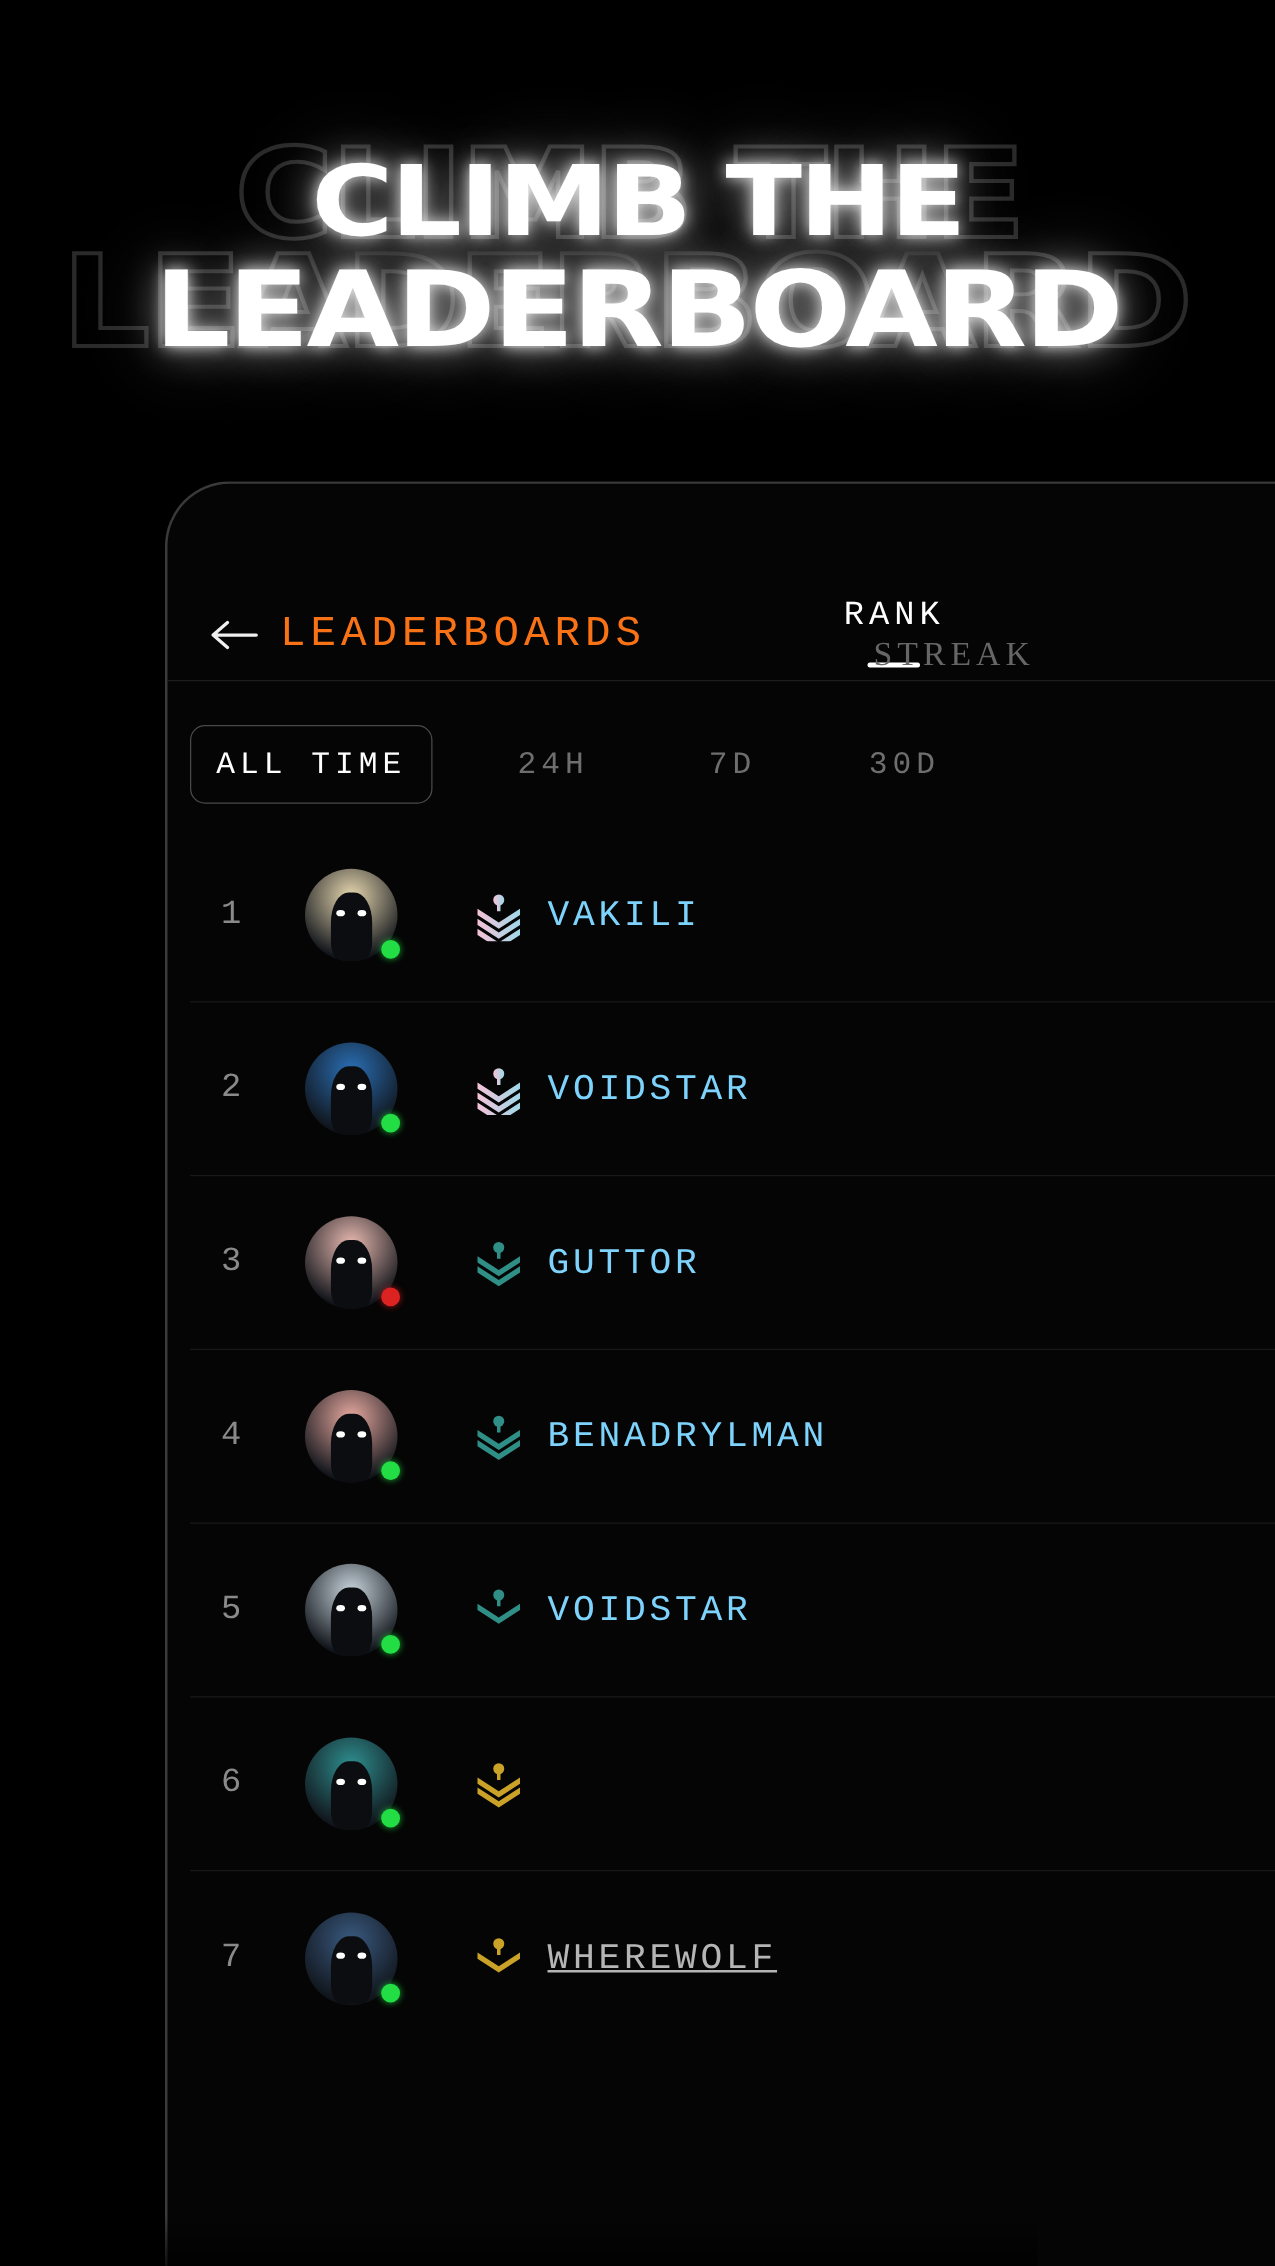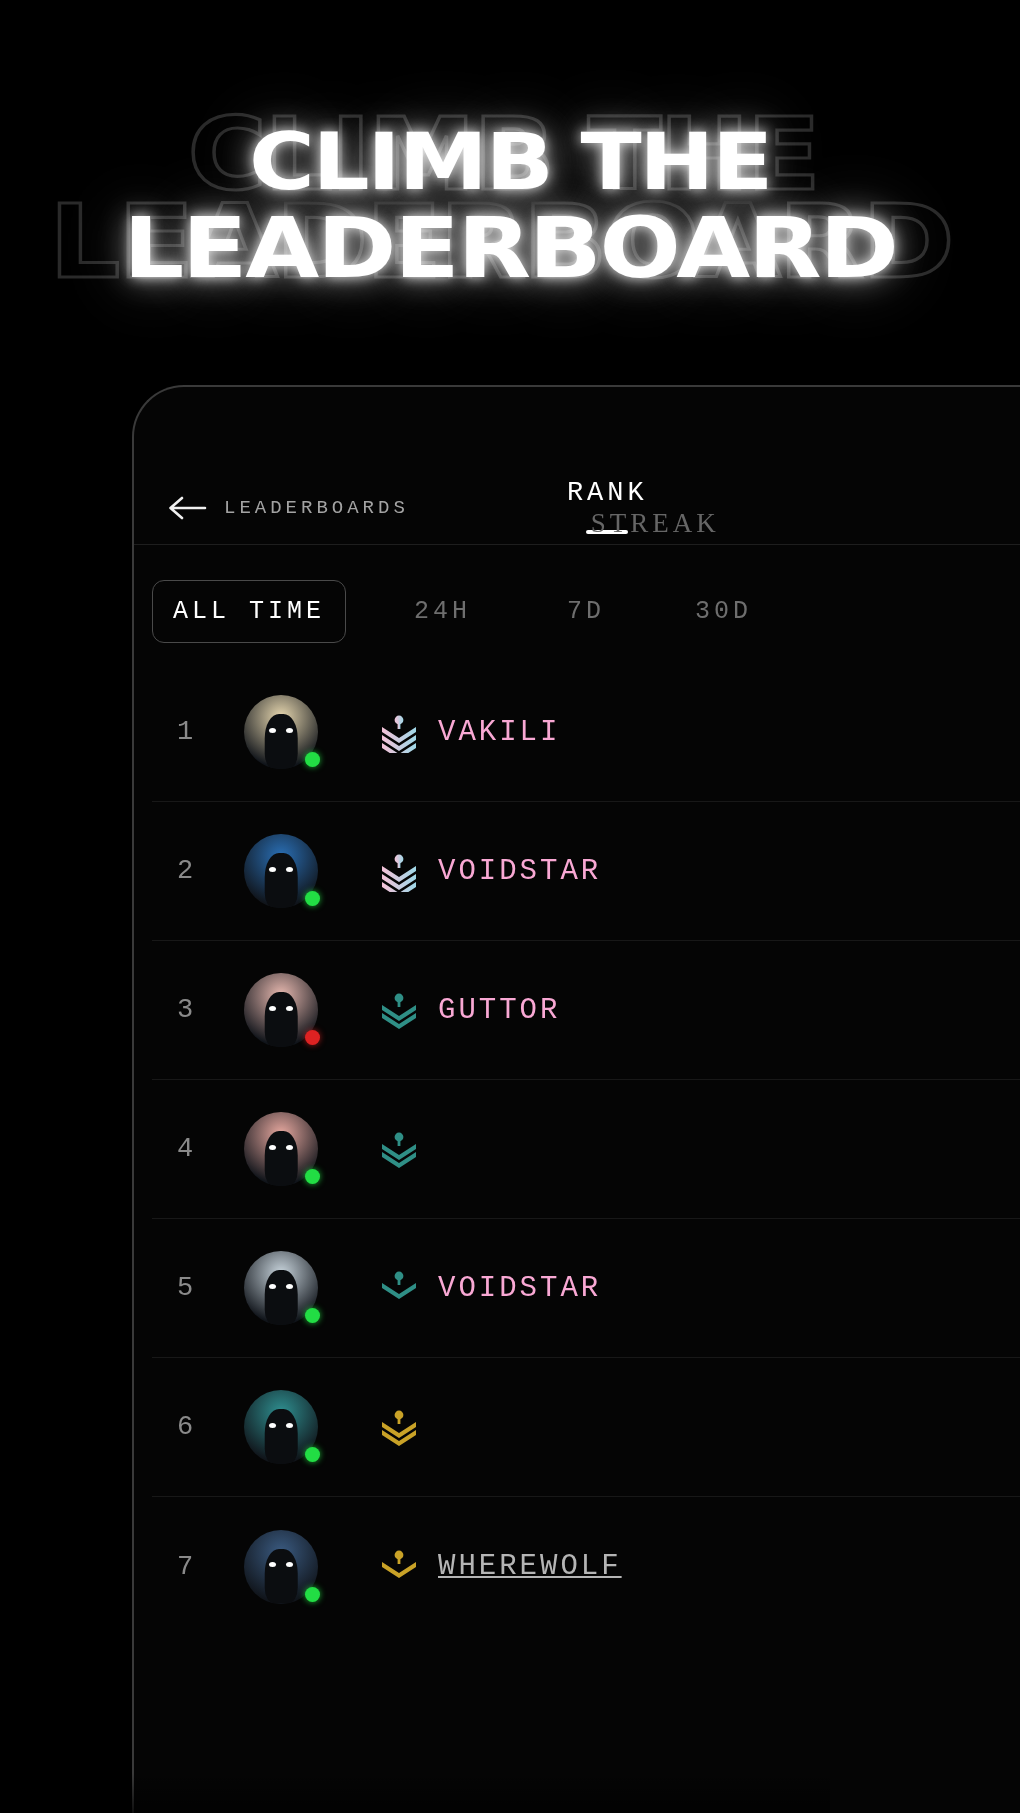--- a/index.html
+++ b/index.html
@@ -71,22 +71,22 @@
     display:flex;
     align-items:center;
   }
   .back-arrow {
     width:58px; margin-left:24px;
     display:flex; align-items:center; justify-content:center;
     cursor:pointer;
   }
   .back-arrow svg { display:block; }
   .nav-title {
-    color:#a3a3a3;
-    font-size:19px;
+    color:#f97316;
+    font-size:34px;
     letter-spacing:4px;
     margin-left:8px;
   }
   .nav-tabs { display:flex; align-items:center; margin-left:76px;flex-direction:column; }
   .nav-tab {
     position:relative;
     font-size:27px;
     letter-spacing:4px;
     padding:0 10px;
     cursor:pointer;
@@ -209,21 +209,21 @@
     margin-left:60px;
     flex:0 0 42px;
     display:flex; align-items:center; justify-content:center;
   }
   .badge svg { display:block; }
 
   .uname {
     margin-left:18px;
     font-size:29px;
     letter-spacing:3px;
-    color:#f9a8d4;
+    color:#7dd3fc;
     white-space:nowrap;
   }
   .row.dim .uname { color:#c9c9c9; }
   .row.dim2 .uname { color:#b5b5b5;text-decoration:underline; }
 
   .fade-bottom {
     position:absolute;
     left:0; bottom:0; width:100%; height:40px;
     background:linear-gradient(to bottom, rgba(0,0,0,0), rgba(0,0,0,.75));
     pointer-events:none;
@@ -380,20 +380,21 @@
         <stop offset="0%" stop-color="#2f8f86"></stop>
                   <stop offset="100%" stop-color="#2f8f86"></stop>
       </linearGradient>
               </defs>
       <circle cx="21" cy="9" r="4.4" fill="url(#bg3)"></circle>
       <rect x="19.6" y="10" width="2.8" height="8" fill="url(#bg3)"></rect>
       <path d="M4 16 L21 27 L38 16 L38 21 L21 32 L4 21 Z" fill="url(#bg3)"></path>
               <path d="M4 24 L21 35 L38 24 L38 29 L21 40 L4 29 Z" fill="url(#bg3)"></path>
     </svg>
           </div>
+    <div class="uname">BENADRYLMAN</div>
   </div>
         <div class="row">
     <div class="rank">5</div>
     <div class="avatar-wrap">
       <div class="avatar" style="background:radial-gradient(circle at 50% 30%, #c8d4dc, #10141a 78%);">
         <div class="fig"></div>
         <div class="eyes">
                 <i></i>
                 <i></i>
               </div>

